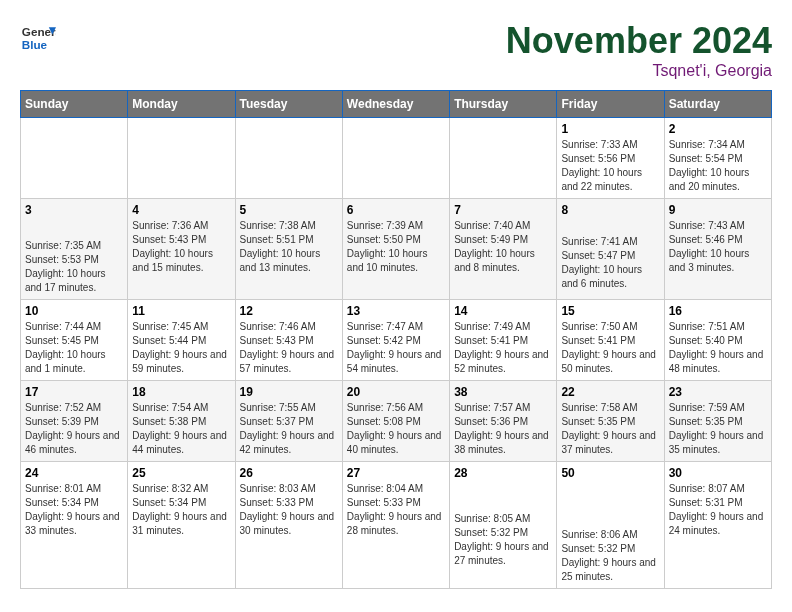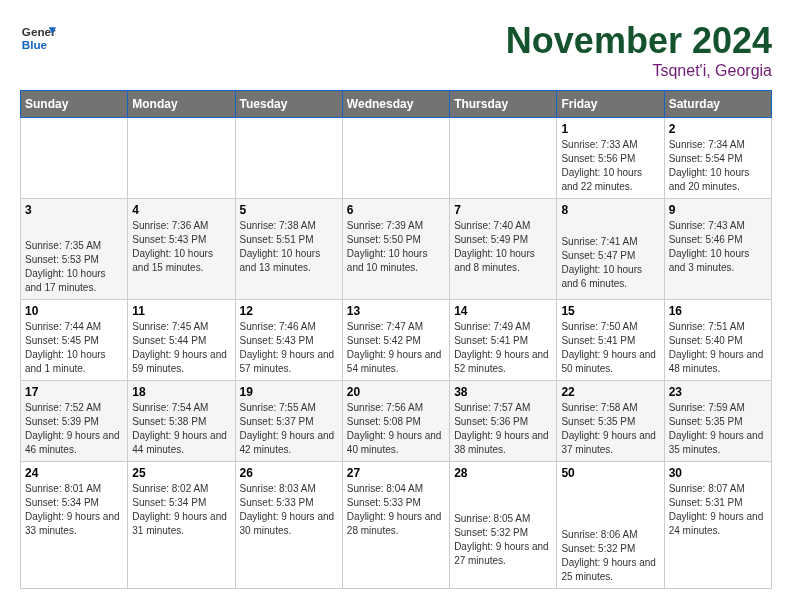--- a/index.html
+++ b/index.html
@@ -262,21 +262,21 @@
       </tr>
       <tr>
         <td>
           <span class="day-number">24</span>
           <div class="day-info" style="white-space: pre-line;">Sunrise: 8:01 AM
 Sunset: 5:34 PM
 Daylight: 9 hours and 33 minutes.</div>
         </td>
         <td>
           <span class="day-number">25</span>
-          <div class="day-info" style="white-space: pre-line;">Sunrise: 8:02 AM
+          <div class="day-info" style="white-space: pre-line;">Sunrise: 8:32 AM
 Sunset: 5:34 PM
 Daylight: 9 hours and 31 minutes.</div>
         </td>
         <td>
           <span class="day-number">26</span>
           <div class="day-info" style="white-space: pre-line;">Sunrise: 8:03 AM
 Sunset: 5:33 PM
 Daylight: 9 hours and 30 minutes.</div>
         </td>
         <td>

